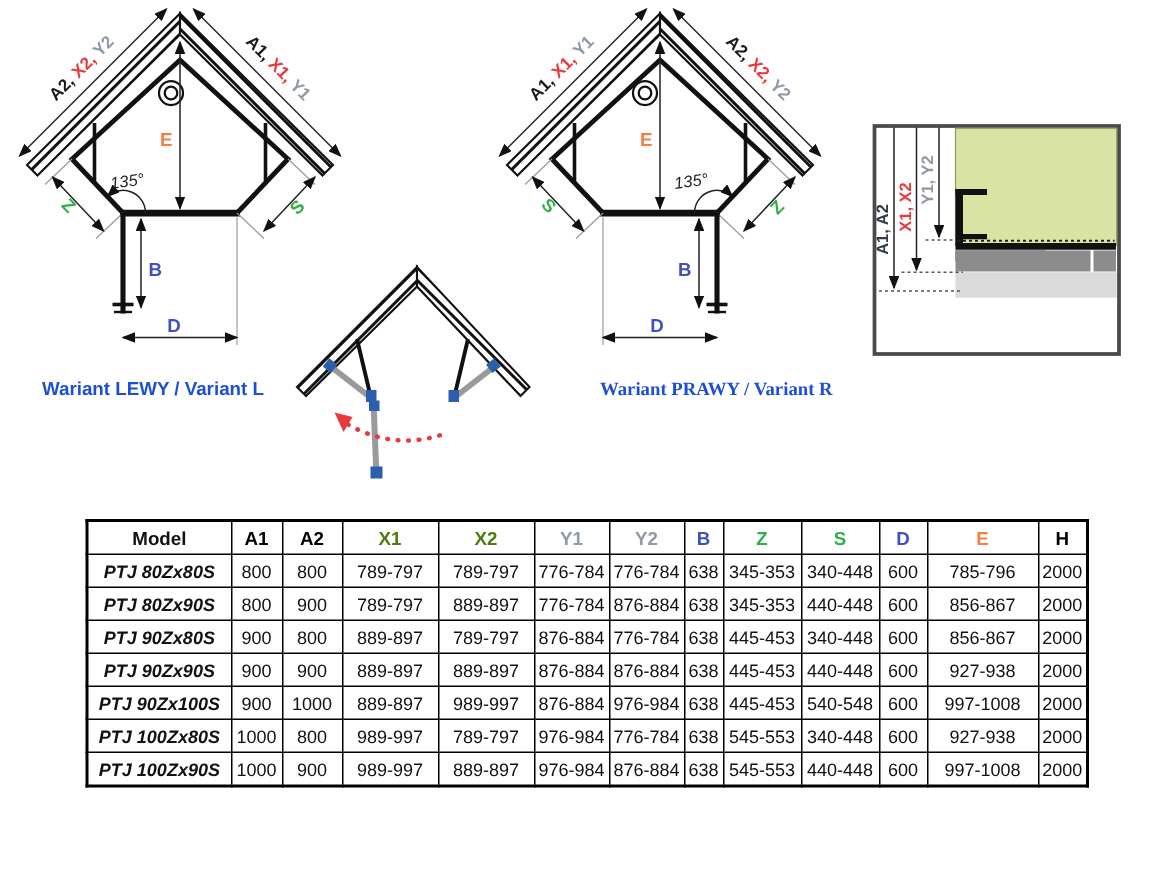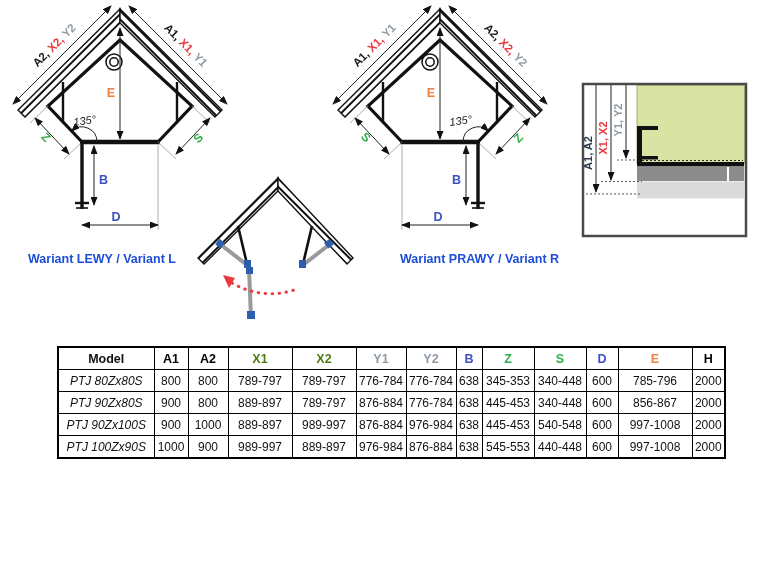--- a/index.html
+++ b/index.html
@@ -6,21 +6,21 @@
   .canvas{position:relative;width:782px;height:586px;background:#fff;overflow:hidden;
           font-family:"Liberation Sans",sans-serif;color:#111;}
   .abs{position:absolute;}
   .caption{font-size:12.5px;font-weight:bold;color:#1d4ed8;white-space:nowrap;}
 
   
   table.spec{border-collapse:collapse;table-layout:fixed;width:597px;background:#fff;}
   table.spec th,table.spec td{border:1.6px solid #000;text-align:center;vertical-align:middle;
       font-size:12px;padding:0 1px;height:21px;overflow:hidden;white-space:nowrap;}
   table.spec thead th{font-weight:bold;font-size:12.5px;height:21px;}
-  table.spec td.model{font-weight:normal;font-style:italic;font-size:12px;}
+  table.spec td.model{font-weight:bold;font-style:italic;font-size:12px;}
   table.spec{border:2.5px solid #000;}
   .h-model{color:#111}
   .h-a{color:#000000}
   .h-x{color:#4d7c0f}
   .h-y{color:#8e9aa6}
   .h-b{color:#3f51c1}
   .h-z{color:#2fae49}
   .h-e{color:#f08142}
 
   
@@ -203,21 +203,21 @@
     <line x1="141" y1="199" x2="155" y2="199" stroke="#111" stroke-width="2.4"></line>
     <line x1="142" y1="204" x2="154" y2="204" stroke="#111" stroke-width="1.6"></line>
     <line class="dimline" x1="136" y1="142" x2="136" y2="201" marker-start="url(#as3)" marker-end="url(#ae3)"></line>
     <text x="131" y="180" text-anchor="end" font-size="12.5" font-weight="bold" class="lblBlue">B</text>
 
     <line class="thinext" x1="72" y1="141" x2="72" y2="226"></line>
     <line class="dimline" x1="72" y1="221" x2="148" y2="221" marker-start="url(#as3)" marker-end="url(#ae3)"></line>
     <text x="108" y="217" text-anchor="middle" font-size="12.5" font-weight="bold" class="lblBlue">D</text>
   </svg>
 
-  <div class="abs caption" style="left:400px;top:252px;">Wariant PRAWY / Variant R</div>
+  <div class="abs caption" style="left:400px;top:252px;font-family:Liberation Serif, serif;">Wariant PRAWY / Variant R</div>
 
   <svg class="abs" style="left:580px;top:80px;" width="192" height="162" viewBox="0 0 192 162">
     <defs>
       <marker id="ae4" markerWidth="9" markerHeight="7" refX="8" refY="3.5" orient="auto">
         <path d="M0,0 L9,3.5 L0,7 Z" fill="#111"></path>
       </marker>
     </defs>
     <rect x="3" y="4" width="163" height="152" fill="#fff" stroke="#4a4a4a" stroke-width="2.5"></rect>
 
     <rect x="57" y="5.5" width="107.5" height="78" fill="#d8e3a4" stroke="#8a9a60" stroke-width="0.8"></rect>
@@ -289,50 +289,95 @@
           <td>776-784</td>
           <td>776-784</td>
           <td>638</td>
           <td>345-353</td>
           <td>340-448</td>
           <td>600</td>
           <td>785-796</td>
           <td>2000</td>
         </tr>
         <tr>
+          <td class="model">PTJ 80Zx90S</td>
+          <td>800</td>
+          <td>900</td>
+          <td>789-797</td>
+          <td>889-897</td>
+          <td>776-784</td>
+          <td>876-884</td>
+          <td>638</td>
+          <td>345-353</td>
+          <td>440-448</td>
+          <td>600</td>
+          <td>856-867</td>
+          <td>2000</td>
+        </tr>
+        <tr>
           <td class="model">PTJ 90Zx80S</td>
           <td>900</td>
           <td>800</td>
           <td>889-897</td>
           <td>789-797</td>
           <td>876-884</td>
           <td>776-784</td>
           <td>638</td>
           <td>445-453</td>
           <td>340-448</td>
           <td>600</td>
           <td>856-867</td>
           <td>2000</td>
         </tr>
         <tr>
+          <td class="model">PTJ 90Zx90S</td>
+          <td>900</td>
+          <td>900</td>
+          <td>889-897</td>
+          <td>889-897</td>
+          <td>876-884</td>
+          <td>876-884</td>
+          <td>638</td>
+          <td>445-453</td>
+          <td>440-448</td>
+          <td>600</td>
+          <td>927-938</td>
+          <td>2000</td>
+        </tr>
+        <tr>
           <td class="model">PTJ 90Zx100S</td>
           <td>900</td>
           <td>1000</td>
           <td>889-897</td>
           <td>989-997</td>
           <td>876-884</td>
           <td>976-984</td>
           <td>638</td>
           <td>445-453</td>
           <td>540-548</td>
           <td>600</td>
           <td>997-1008</td>
           <td>2000</td>
         </tr>
         <tr>
+          <td class="model">PTJ 100Zx80S</td>
+          <td>1000</td>
+          <td>800</td>
+          <td>989-997</td>
+          <td>789-797</td>
+          <td>976-984</td>
+          <td>776-784</td>
+          <td>638</td>
+          <td>545-553</td>
+          <td>340-448</td>
+          <td>600</td>
+          <td>927-938</td>
+          <td>2000</td>
+        </tr>
+        <tr>
           <td class="model">PTJ 100Zx90S</td>
           <td>1000</td>
           <td>900</td>
           <td>989-997</td>
           <td>889-897</td>
           <td>976-984</td>
           <td>876-884</td>
           <td>638</td>
           <td>545-553</td>
           <td>440-448</td>

